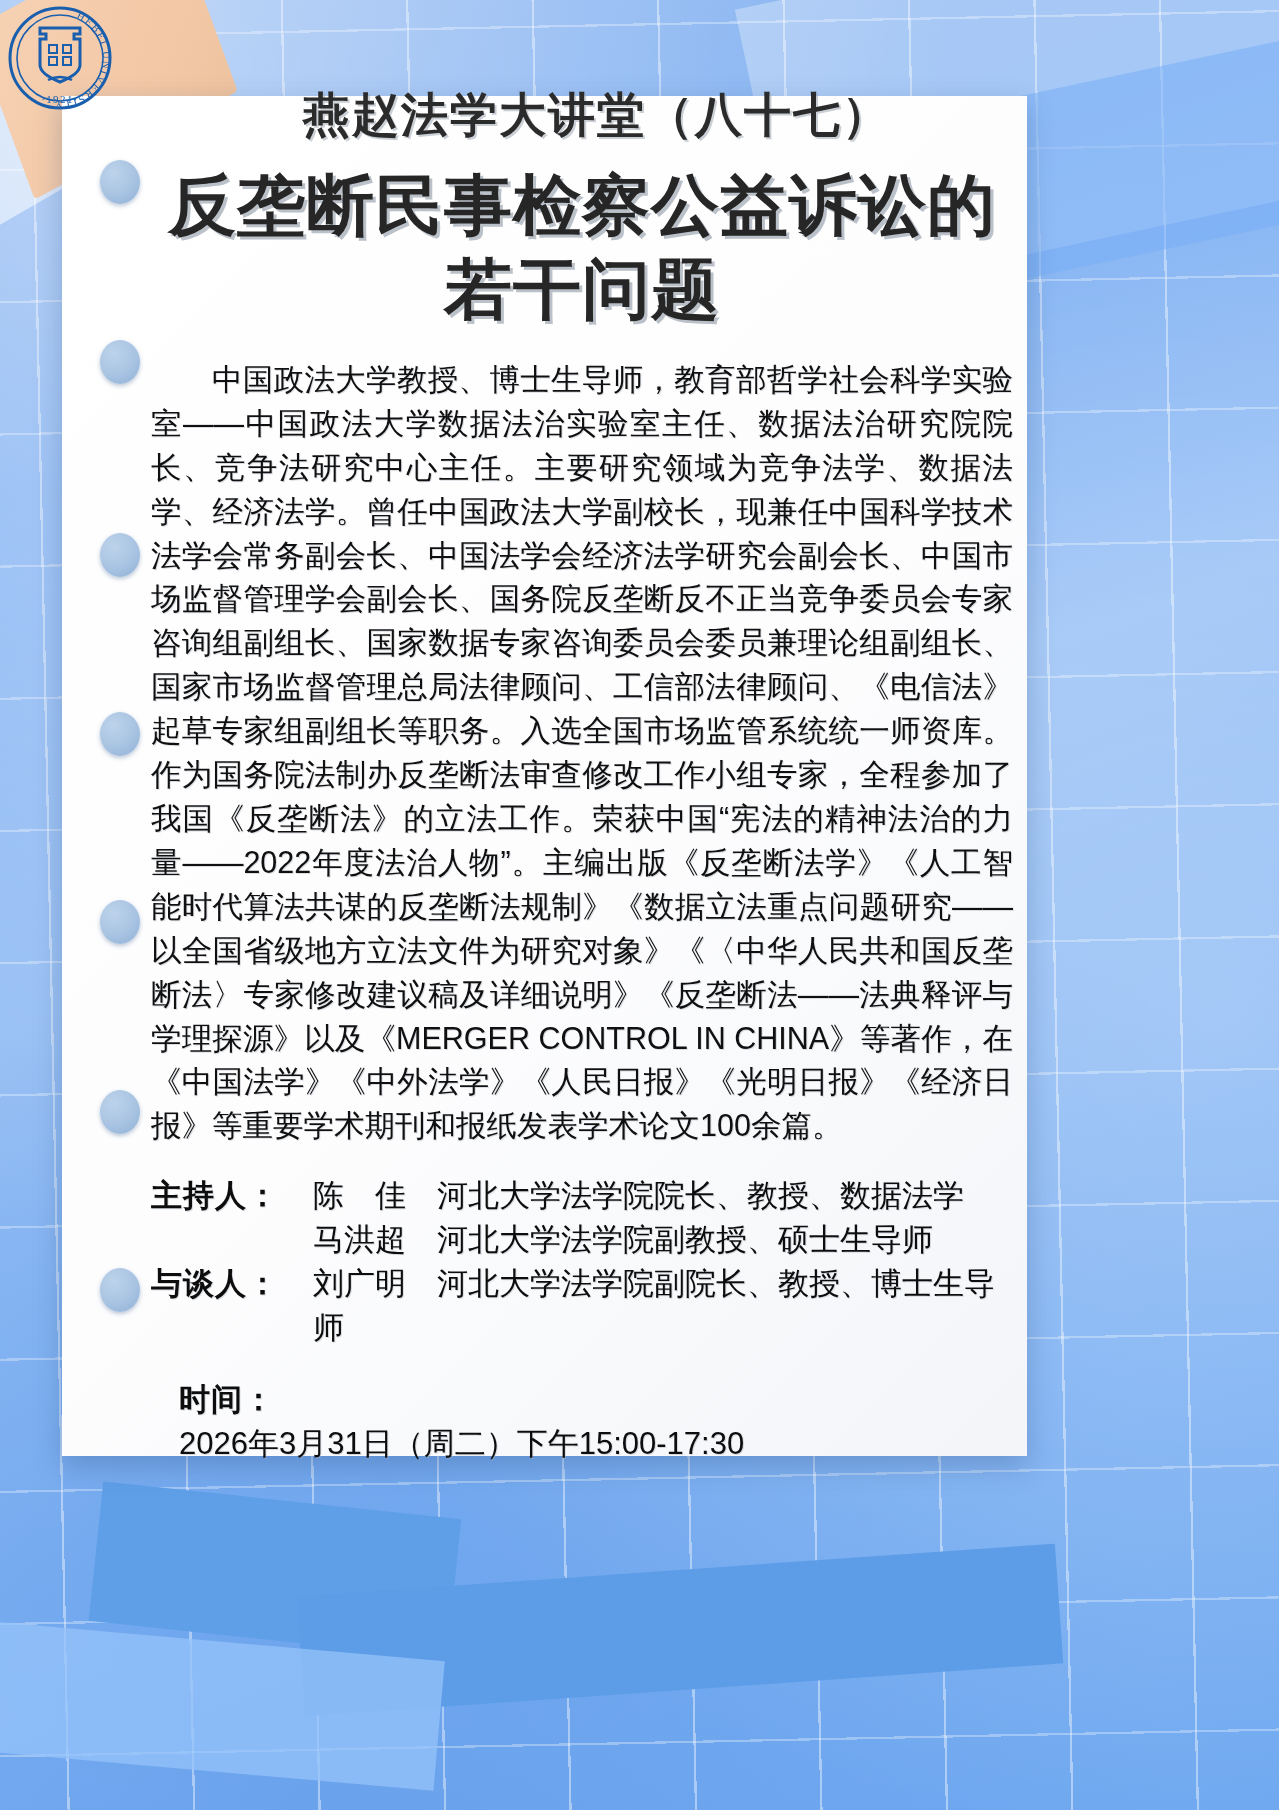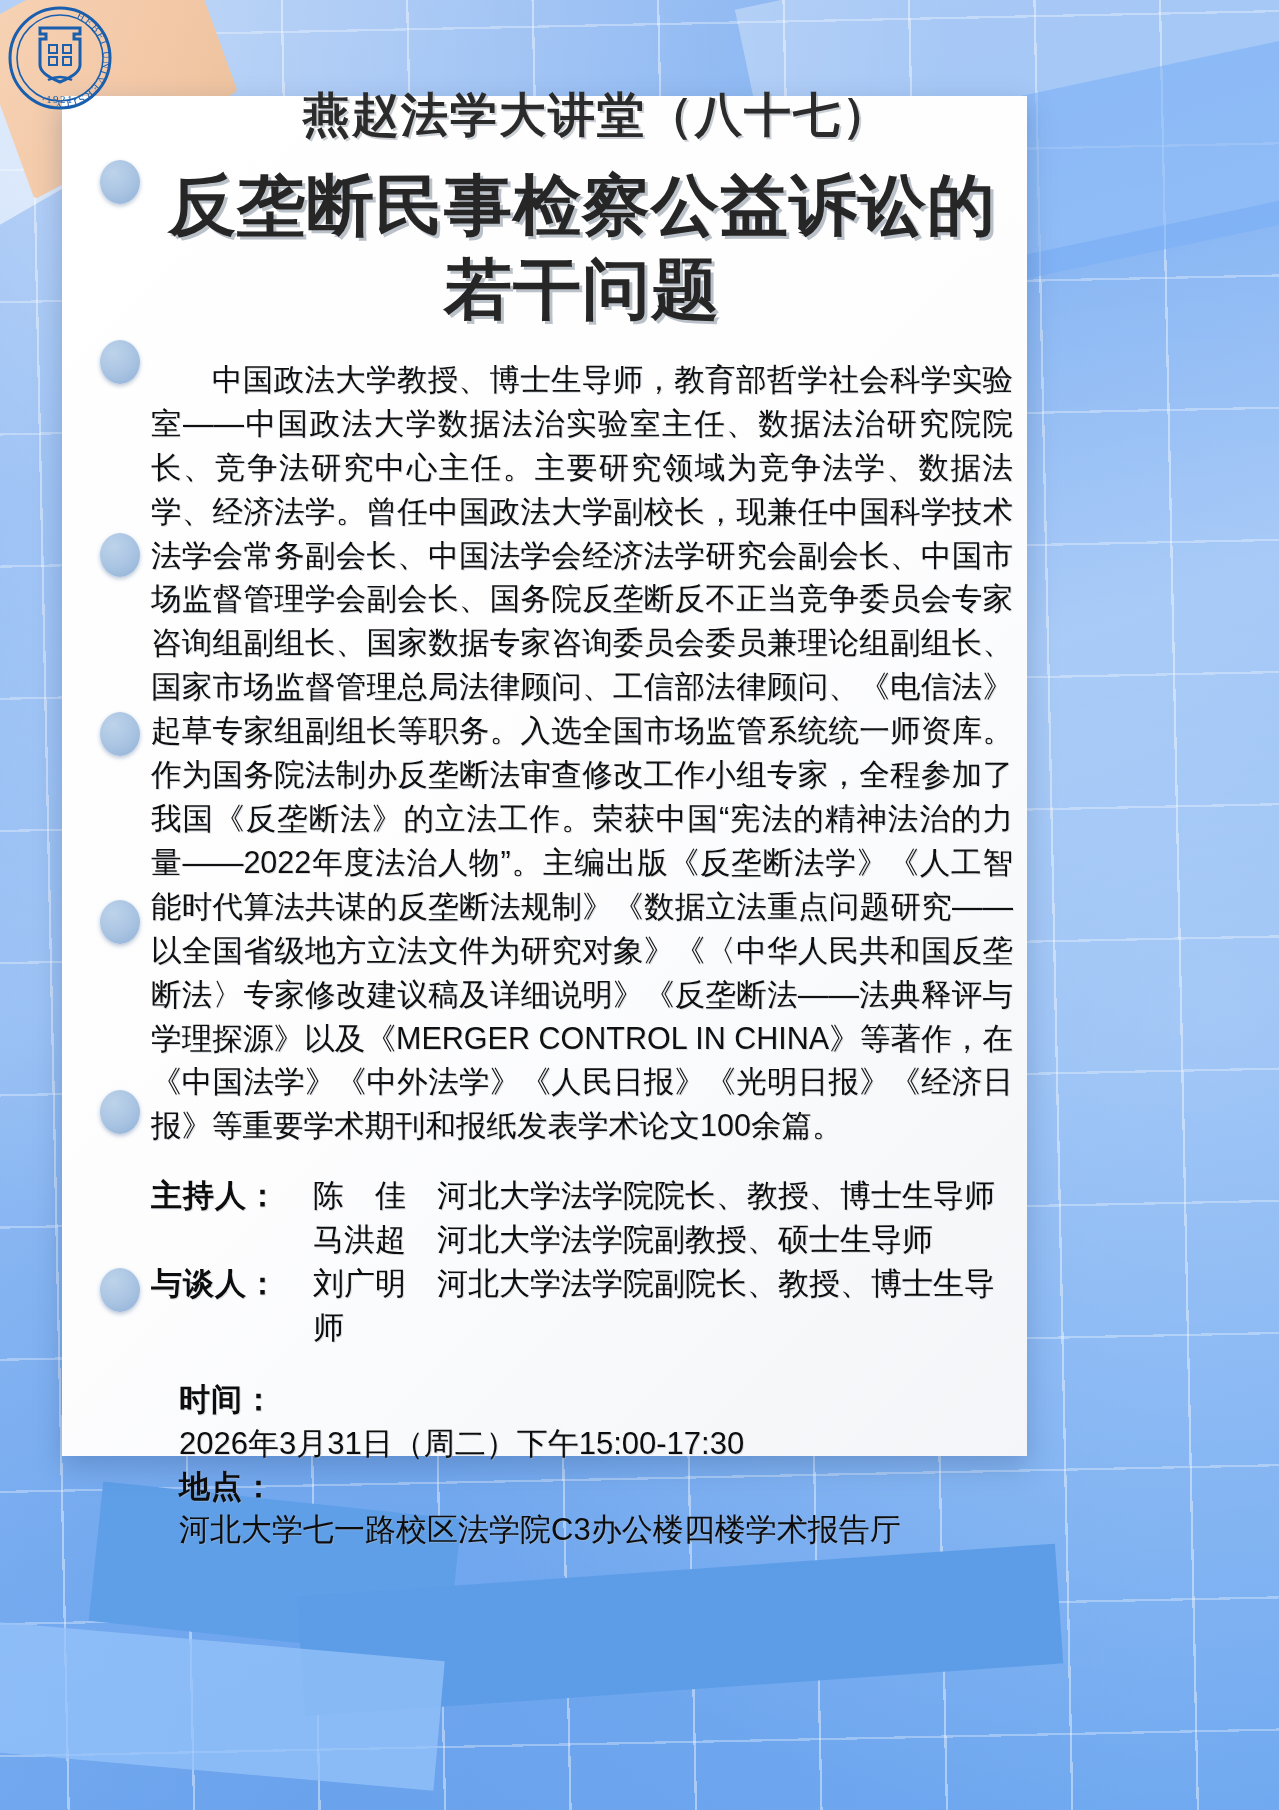--- a/index.html
+++ b/index.html
@@ -286,37 +286,33 @@
       <span>反垄断民事检察公益诉讼的</span>
       <span class="line2">若干问题</span>
     </div>
 
 
     <div class="bio">中国政法大学教授、博士生导师，教育部哲学社会科学实验室——中国政法大学数据法治实验室主任、数据法治研究院院长、竞争法研究中心主任。主要研究领域为竞争法学、数据法学、经济法学。曾任中国政法大学副校长，现兼任中国科学技术法学会常务副会长、中国法学会经济法学研究会副会长、中国市场监督管理学会副会长、国务院反垄断反不正当竞争委员会专家咨询组副组长、国家数据专家咨询委员会委员兼理论组副组长、国家市场监督管理总局法律顾问、工信部法律顾问、《电信法》起草专家组副组长等职务。入选全国市场监管系统统一师资库。作为国务院法制办反垄断法审查修改工作小组专家，全程参加了我国《反垄断法》的立法工作。荣获中国“宪法的精神法治的力量——2022年度法治人物”。主编出版《反垄断法学》《人工智能时代算法共谋的反垄断法规制》《数据立法重点问题研究——以全国省级地方立法文件为研究对象》《〈中华人民共和国反垄断法〉专家修改建议稿及详细说明》《反垄断法——法典释评与学理探源》以及《MERGER CONTROL IN CHINA》等著作，在《中国法学》《中外法学》《人民日报》《光明日报》《经济日报》等重要学术期刊和报纸发表学术论文100余篇。</div>
 
     <div class="roles">
       <div class="row">
         <span class="lbl">主持人：</span>
-        <span class="val">陈　佳　河北大学法学院院长、教授、博士生导师</span>
+        <span class="val">陈　佳　河北大学法学院院长、教授、数据法学</span>
       </div>
       <div class="row row-indent">
         <span class="lbl">与谈人：</span>
         <span class="val">马洪超　河北大学法学院副教授、硕士生导师</span>
       </div>
       <div class="row">
         <span class="lbl">与谈人：</span>
         <span class="val">刘广明　河北大学法学院副院长、教授、博士生导师</span>
       </div>
     </div>
 
     <div class="meta">
       <div class="row">
         <span class="lbl">时间：</span>
         <span class="val">2026年3月31日（周二）下午15:00-17:30</span>
       </div>
-      <div class="row">
-        <span class="lbl">地点：</span>
-        <span class="val">河北大学七一路校区法学院C3办公楼四楼学术报告厅</span>
-      </div>
     </div>
 
   </div>
 </div>
 
 </body></html>

